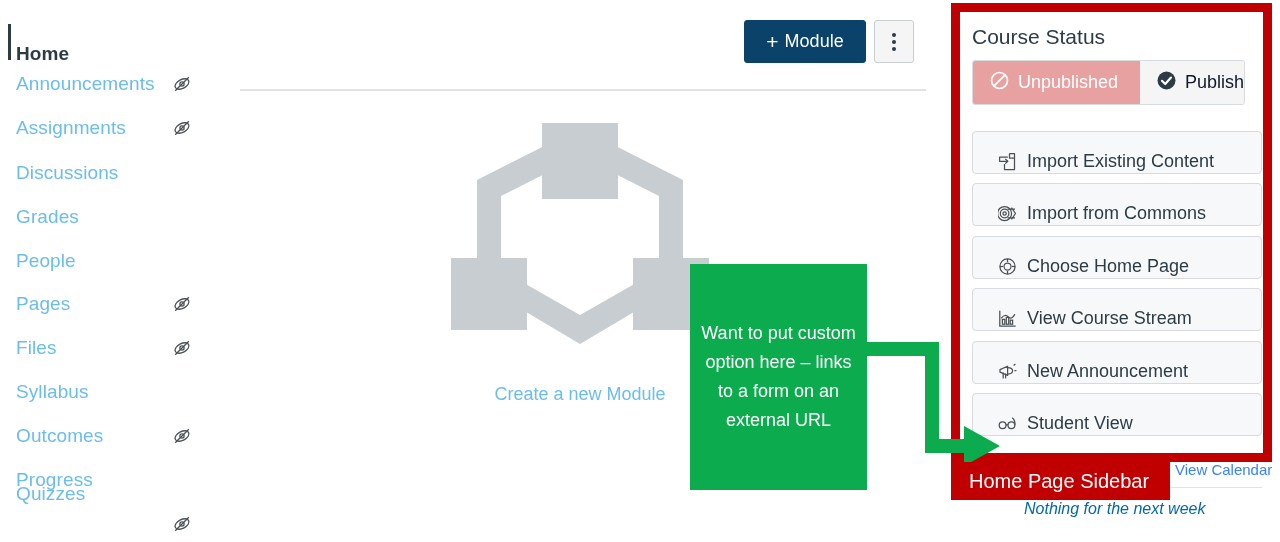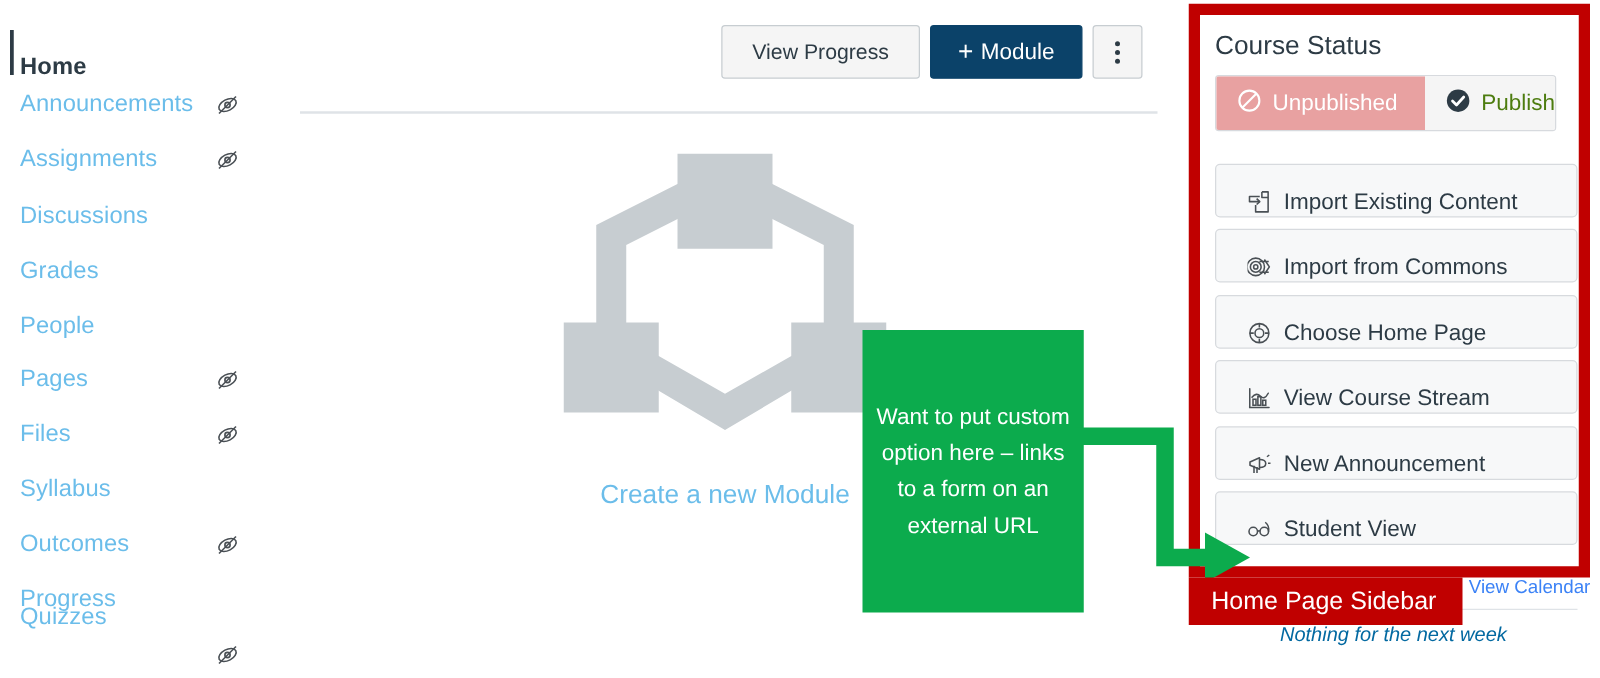--- a/index.html
+++ b/index.html
@@ -44,37 +44,37 @@
   .kebab-dots{display:flex;flex-direction:column;align-items:center;gap:3px;}
   .kebab-dots i{display:block;width:4px;height:4px;border-radius:50%;background:#2d3b45;}
 
   .hr-sep{position:absolute;left:240px;top:89px;width:686px;height:2px;background:#dfe3e7;}
 
   
   .empty-state{position:absolute;left:440px;top:118px;width:280px;height:280px;}
   #module-graphic{position:absolute;left:0;top:0;}
   #create-module-link{
     position:absolute;left:0;top:266px;width:280px;text-align:center;
-    font-size:21px;color:#6bbdea;white-space:nowrap;cursor:pointer;
+    font-size:18px;color:#6bbdea;white-space:nowrap;cursor:pointer;
   }
   .sidebar-title{
     position:absolute;left:972px;top:26px;
     font-size:21px;color:#2d3b45;line-height:1;
   }
   .pubtoggle{
     position:absolute;left:972px;top:60px;
     display:flex;height:43px;border:1px solid #d7dade;border-radius:3px;overflow:hidden;
   }
   .pub-seg{
     display:flex;align-items:center;gap:8px;
     padding:0 16px;font-size:18px;box-sizing:border-box;height:100%;
     cursor:pointer;
   }
   .pub-seg.unpub{background:#e8a1a1;color:#ffffff;width:167px;}
-  .pub-seg.pub{background:#f5f5f5;color:#4d7c0f;width:104px;}
+  .pub-seg.pub{background:#f5f5f5;color:#0f172a;width:104px;}
 
   .side-btn{
     position:absolute;left:972px;width:290px;height:43px;box-sizing:border-box;
     display:flex;align-items:flex-end;
     padding-left:24px;gap:9px;
     border:1px solid #d7dade;border-radius:4px;background:#f7f8f9;
     color:#2d3b45;font-size:18px;cursor:pointer;white-space:nowrap;
   }
   .side-btn .ico{display:inline-flex;width:21px;height:21px;align-items:center;justify-content:center;flex:0 0 21px;}
 
@@ -178,21 +178,20 @@
         <svg width="22" height="22" viewBox="0 0 22 22">
           <g fill="none" stroke="#4a5055" stroke-width="1.3">
             <ellipse cx="11" cy="11" rx="7.5" ry="4.4" transform="rotate(-28 11 11)"></ellipse>
             <circle cx="11" cy="11" r="2.1"></circle>
             <line x1="4.2" y1="17.8" x2="17.8" y2="4.2"></line>
           </g>
         </svg>
       </span>
   </nav>
 
-  <button class="btn" id="view-progress-btn">View Progress</button>
 
   <button class="btn" id="add-module-btn">
     <span class="plus">+</span>
       <span>Module</span>
   </button>
 
   <button class="btn" id="kebab-btn">
     <span class="kebab-dots">
         <i></i>
         <i></i>

